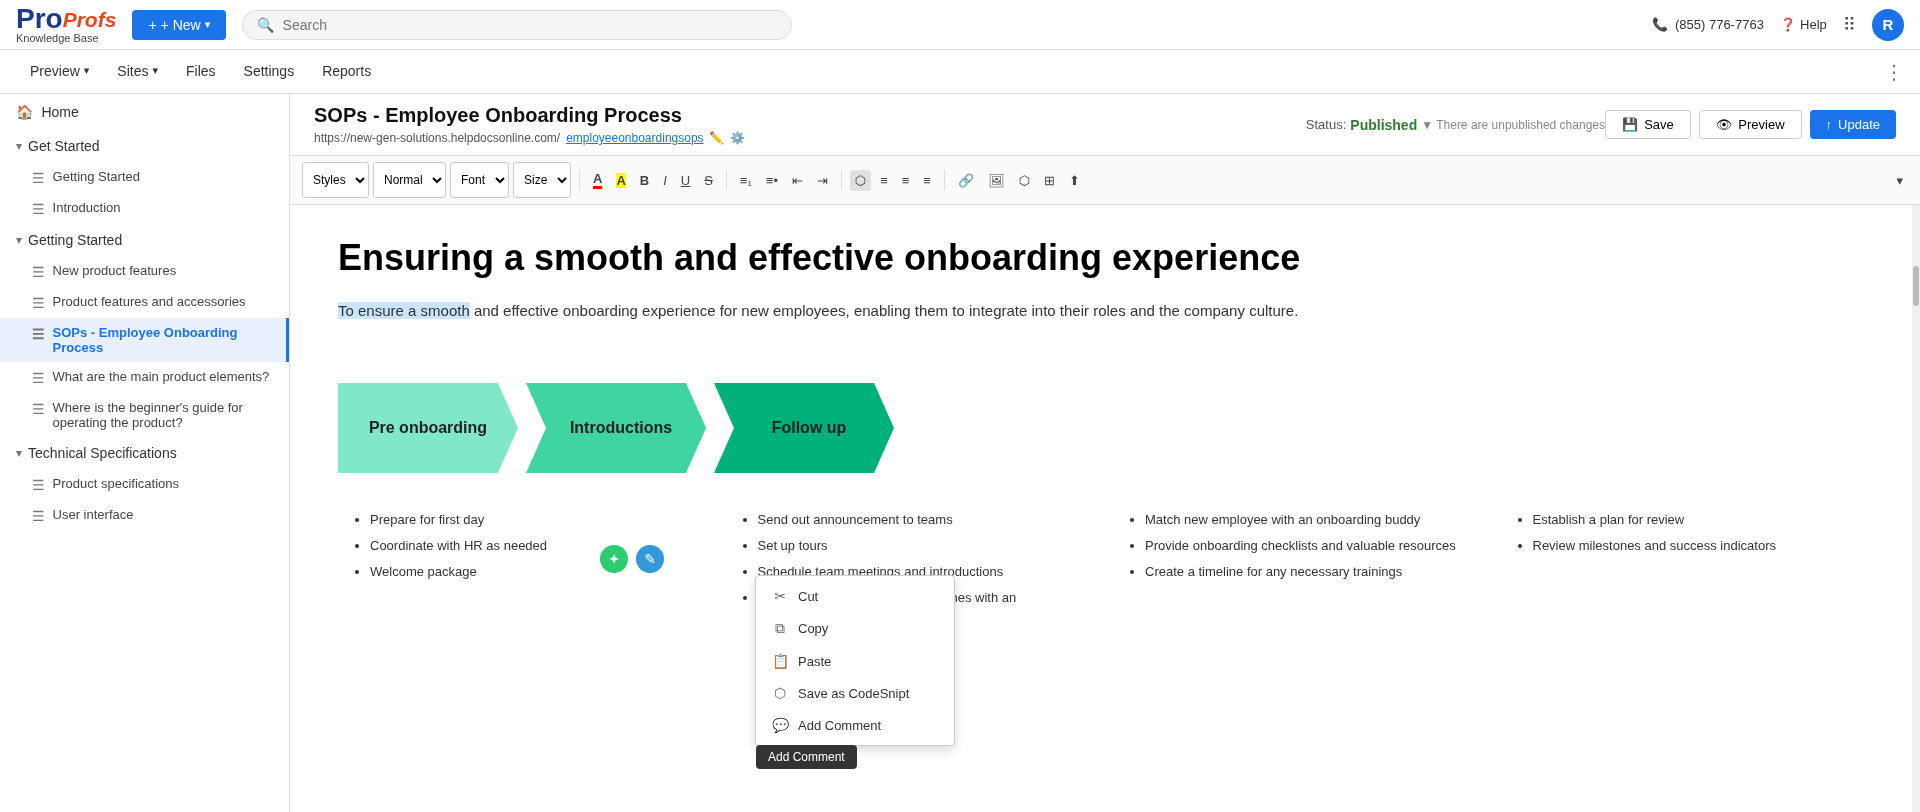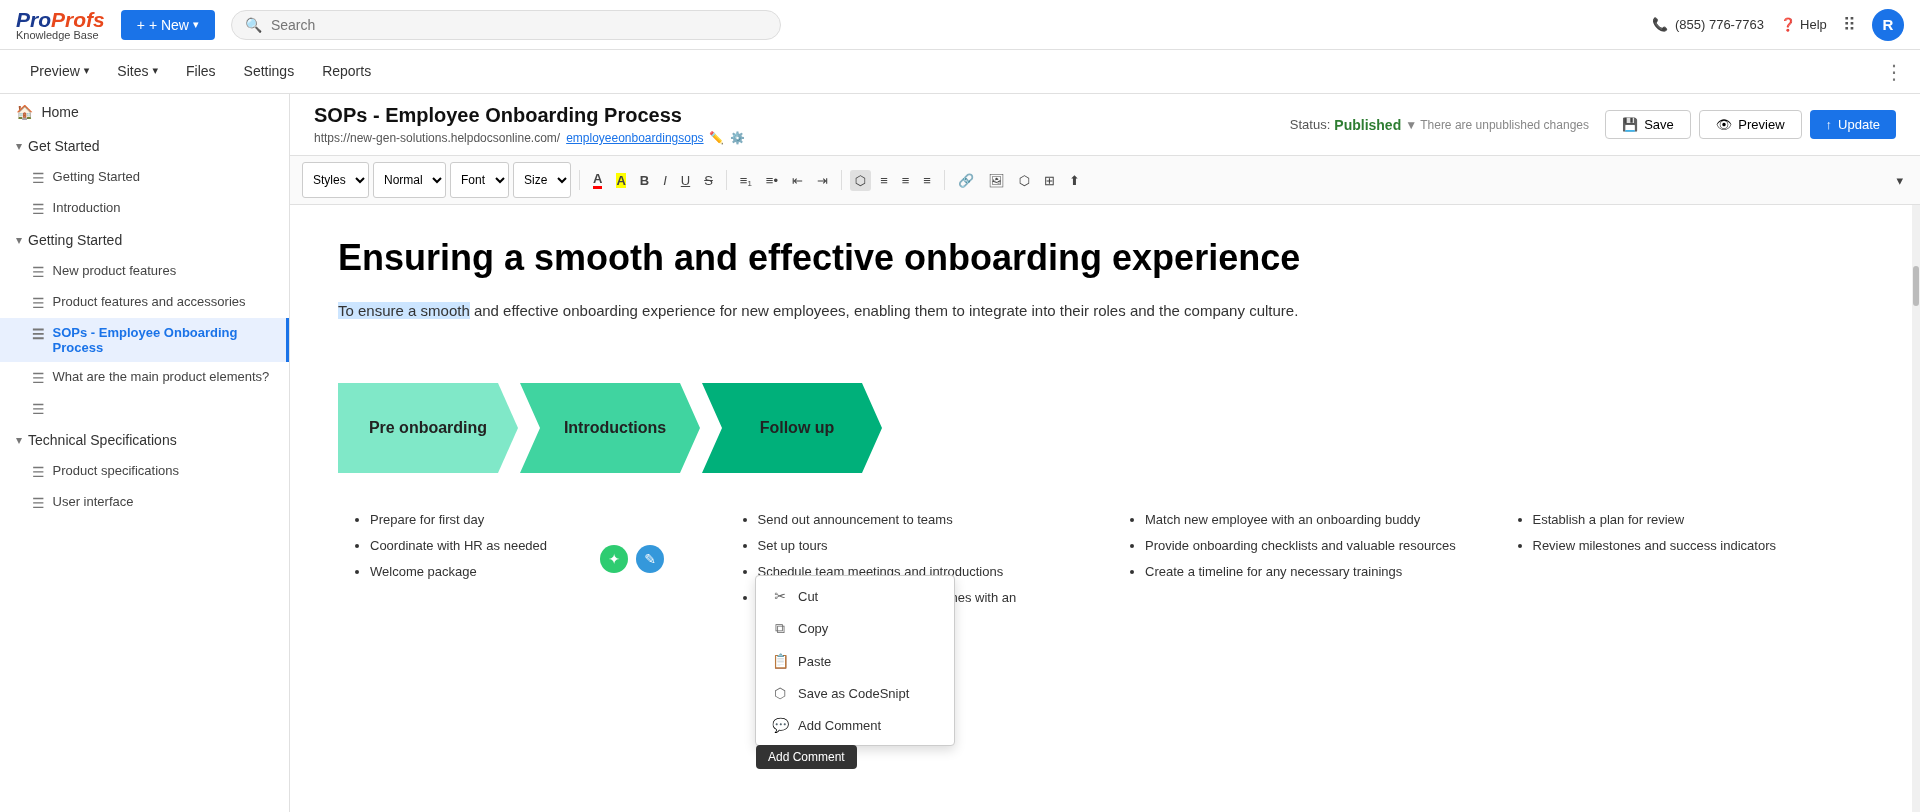--- a/index.html
+++ b/index.html
@@ -26,21 +26,21 @@
     .sidebar-item { display: flex; align-items: flex-start; gap: 8px; padding: 7px 16px 7px 32px; font-size: 13px; color: #444; cursor: pointer; }
     .sidebar-item.active { background: #e8f0fe; color: #1a73e8; font-weight: 600; border-right: 3px solid #1a73e8; }
     .sidebar-icon { color: #777; font-size: 14px; margin-top: 1px; flex-shrink: 0; }
     .chevron { font-size: 12px; color: #777; }
 
     
     .editor-top-bar { display: flex; align-items: center; justify-content: space-between; padding: 10px 24px; border-bottom: 1px solid #e0e0e0; }
     .page-title-area h1 { font-size: 20px; font-weight: 600; color: #111; }
     .page-url { font-size: 12px; color: #555; margin-top: 4px; display: flex; align-items: center; gap: 6px; }
     .page-url span.url-highlight { color: #1a73e8; text-decoration: underline; }
-    .status-area { display: flex; align-items: center; gap: 16px; justify-content: center; }
+    .status-area { display: flex; align-items: center; gap: 0; justify-content: center; }
     .status-text { font-size: 13px; color: #555; }
     .status-published { color: #2e7d32; font-weight: 600; }
     .unpublished-note { font-size: 12px; color: #888; }
     .btn-save { background: #fff; border: 1px solid #ccc; border-radius: 4px; padding: 6px 16px; font-size: 13px; cursor: pointer; display: flex; align-items: center; gap: 6px; }
     .btn-preview { background: #fff; border: 1px solid #ccc; border-radius: 4px; padding: 6px 16px; font-size: 13px; cursor: pointer; display: flex; align-items: center; gap: 6px; }
     .btn-update { background: #1a73e8; color: #fff; border: none; border-radius: 4px; padding: 6px 16px; font-size: 13px; cursor: pointer; display: flex; align-items: center; gap: 6px; }
 
     
     .editor-toolbar { display: flex; align-items: center; padding: 6px 12px; border-bottom: 1px solid #e0e0e0; gap: 4px; flex-wrap: nowrap; background: #fafafa; }
     .toolbar-select { border: 1px solid #ccc; border-radius: 3px; padding: 9px 6px; font-size: 12px; background: #fff; cursor: pointer; }
@@ -48,21 +48,21 @@
     .toolbar-separator { width: 1px; height: 20px; background: #ddd; margin: 0 4px; }
     .toolbar-btn.active { background: #e0e0e0; }
 
     
     .editor-body { flex: 1; overflow-y: auto; padding: 32px 48px; position: relative; }
     .editor-heading { font-size: 36px; font-weight: 700; color: #000000; margin-bottom: 20px; }
     .editor-desc { font-size: 15px; color: #333; margin-bottom: 24px; line-height: 1.6; }
     .selected-text { background: #cce5ff; }
 
     
-    .steps-container { display: flex; gap: 2px; margin-bottom: 24px; }
+    .steps-container { display: flex; gap: 8px; margin-bottom: 24px; }
     .step-arrow { display: flex; align-items: center; justify-content: center; position: relative; padding: 0 20px 0 30px; min-height: 90px; font-weight: 700; font-size: 16px; color: #222; clip-path: polygon(0 0, calc(100% - 20px) 0, 100% 50%, calc(100% - 20px) 100%, 0 100%, 20px 50%); min-width: 180px; text-align: center; }
     .step-arrow:first-child { clip-path: polygon(0 0, calc(100% - 20px) 0, 100% 50%, calc(100% - 20px) 100%, 0 100%); padding-left: 20px; }
     .step-teal-light { background: #80e8c8; }
     .step-teal-medium { background: #40d4a0; }
     .step-teal { background: #00c890; }
     .step-teal-dark { background: #00b07a; }
 
     .bullets-row { display: flex; gap: 16px; justify-content: center; }
     .bullet-col { flex: 1; padding: 12px 16px; font-size: 13px; color: #333; line-height: 1.7; }
     .bullet-col ul { padding-left: 16px; }
@@ -95,21 +95,21 @@
   </style>
 </head>
 <body>
 
 <div class="app-container">
 
   <div class="top-bar">
 
     <div class="proprofs-logo">
       <div style="display:flex;align-items:center;">
-        <span style="color:#1a3a8f;font-size:21px;font-weight:900;font-style:italic;">Pro</span>
+        <span style="color:#1a3a8f;font-size:28px;font-weight:900;">Pro</span>
           <span style="color:#e8481c;font-size:21px;font-weight:900;font-style:italic;">Profs</span>
       </div>
       <div style="font-size:11px;color:#444;text-align:center;">Knowledge Base</div>
     </div>
 
     <button class="new-btn">
       <span>+</span>
       <span>+ New</span>
       <span style="font-size:11px;">▾</span>
     </button>
@@ -190,20 +190,21 @@
       <div class="sidebar-item active">
         <span class="sidebar-icon">☰</span>
         <span>SOPs - Employee Onboarding Process</span>
       </div>
       <div class="sidebar-item">
         <span class="sidebar-icon">☰</span>
         <span>What are the main product elements?</span>
       </div>
       <div class="sidebar-item">
         <span class="sidebar-icon">☰</span>
+        <span>Where is the beginner's guide for operating the product?</span>
       </div>
 
       <div class="sidebar-section-header">
         <span class="chevron">▾</span>
         <span>Technical Specifications</span>
       </div>
       <div class="sidebar-item">
         <span class="sidebar-icon">☰</span>
         <span>Product specifications</span>
       </div>

